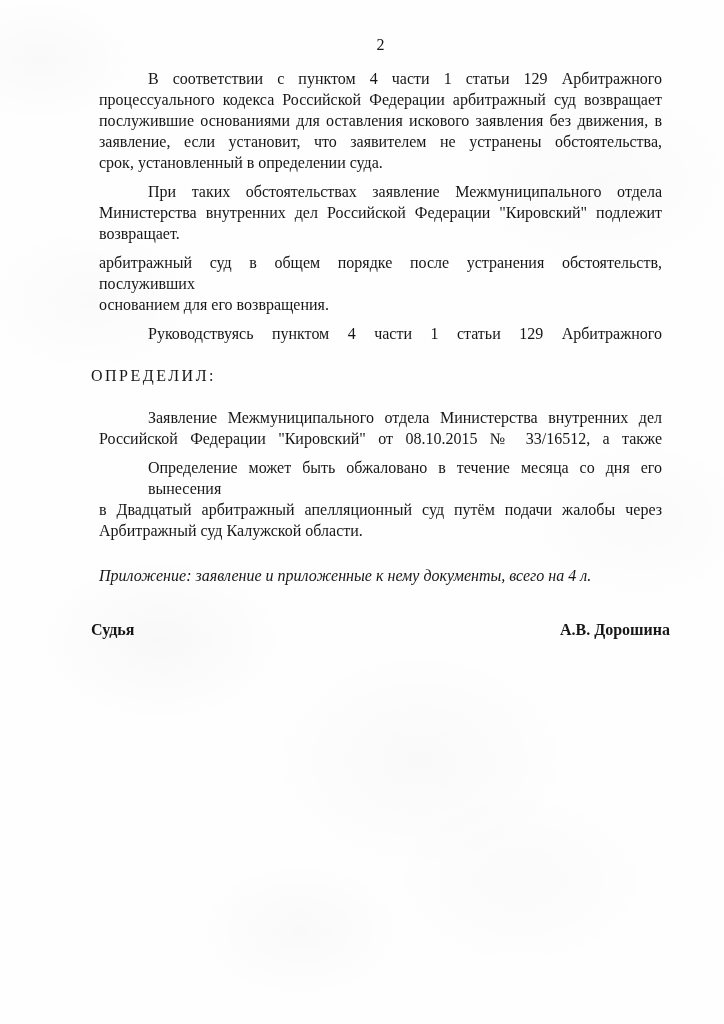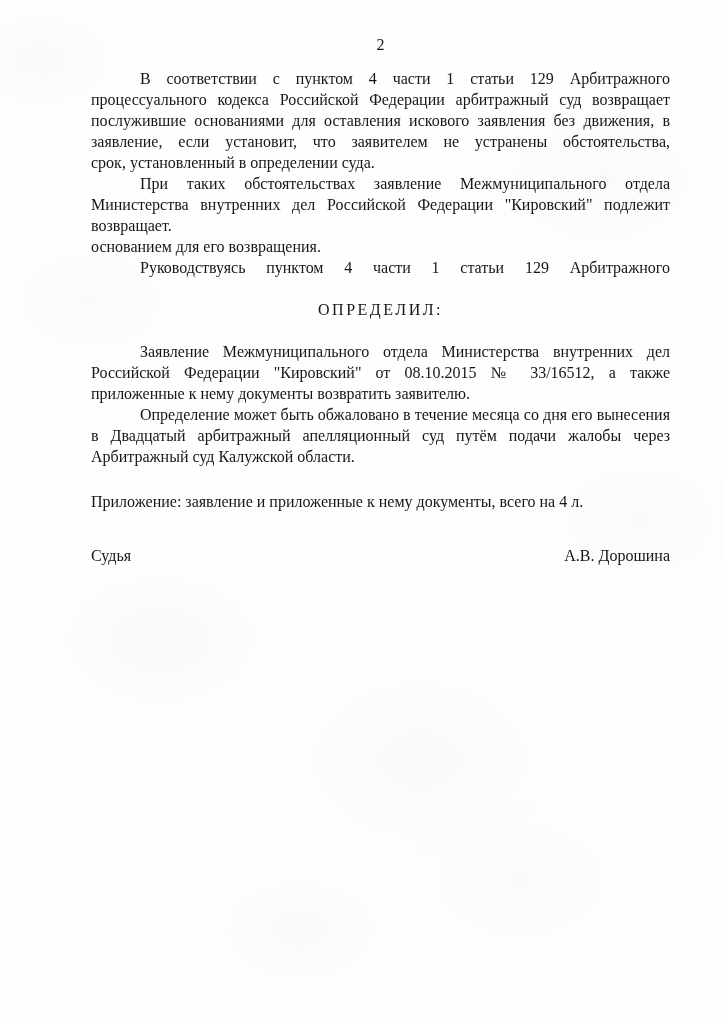--- a/index.html
+++ b/index.html
@@ -30,42 +30,41 @@
   }
   .content {
     box-sizing: border-box;
     padding: 34px 54px 0 91px;
   }
   .page-number {
     text-align: center;
     line-height: 21px;
     margin-bottom: 13px;
   }
-  .para { margin: 0; }
-  .para.spaced { margin-top: 24px; }
+  .para { margin: 8px; }
+  .para.spaced { margin-top: 24px; font-style: italic; }
   .line {
     line-height: 21px;
     text-align: justify;
     text-align-last: justify;
   }
   .line.last { text-align-last: left; }
   .line.first { padding-left: 49px; }
   .heading {
-    text-align: center;
     line-height: 21px;
     letter-spacing: 2.5px;
     margin: 21px 0;
   }
   .signature {
     display: flex;
     justify-content: space-between;
     align-items: flex-end;
     margin-top: 33px;
     line-height: 21px;
-    font-weight: normal;
+    font-weight: bold;
   }
 </style>
 </head>
 <body>
 
 <div class="page">
   <div class="content">
     <div class="page-number">2</div>
 
     <div id="blocks">
@@ -75,30 +74,30 @@
           <div class="line">послужившие основаниями для оставления искового заявления без движения, в</div>
           <div class="line">заявление, если установит, что заявителем не устранены обстоятельства,</div>
           <div class="line last">срок, установленный в определении суда.</div>
         </div>
         <div class="para">
           <div class="line first">При таких обстоятельствах заявление Межмуниципального отдела</div>
           <div class="line">Министерства внутренних дел Российской Федерации "Кировский" подлежит</div>
           <div class="line last">возвращает.</div>
         </div>
         <div class="para">
+          <div class="line">арбитражный суд в общем порядке после устранения обстоятельств, послуживших</div>
           <div class="line last">основанием для его возвращения.</div>
         </div>
         <div class="para">
           <div class="line first">Руководствуясь пунктом 4 части 1 статьи 129 Арбитражного</div>
         </div>
         <div class="heading">ОПРЕДЕЛИЛ:</div>
         <div class="para">
           <div class="line first">Заявление Межмуниципального отдела Министерства внутренних дел</div>
           <div class="line">Российской Федерации "Кировский" от 08.10.2015 № 33/16512, а также</div>
-          <div class="line last">приложенные к нему документы возвратить заявителю.</div>
         </div>
         <div class="para">
           <div class="line first">Определение может быть обжаловано в течение месяца со дня его вынесения</div>
           <div class="line">в Двадцатый арбитражный апелляционный суд путём подачи жалобы через</div>
           <div class="line last">Арбитражный суд Калужской области.</div>
         </div>
         <div class="para spaced">
           <div class="line last">Приложение: заявление и приложенные к нему документы, всего на 4 л.</div>
         </div>
       </div>

